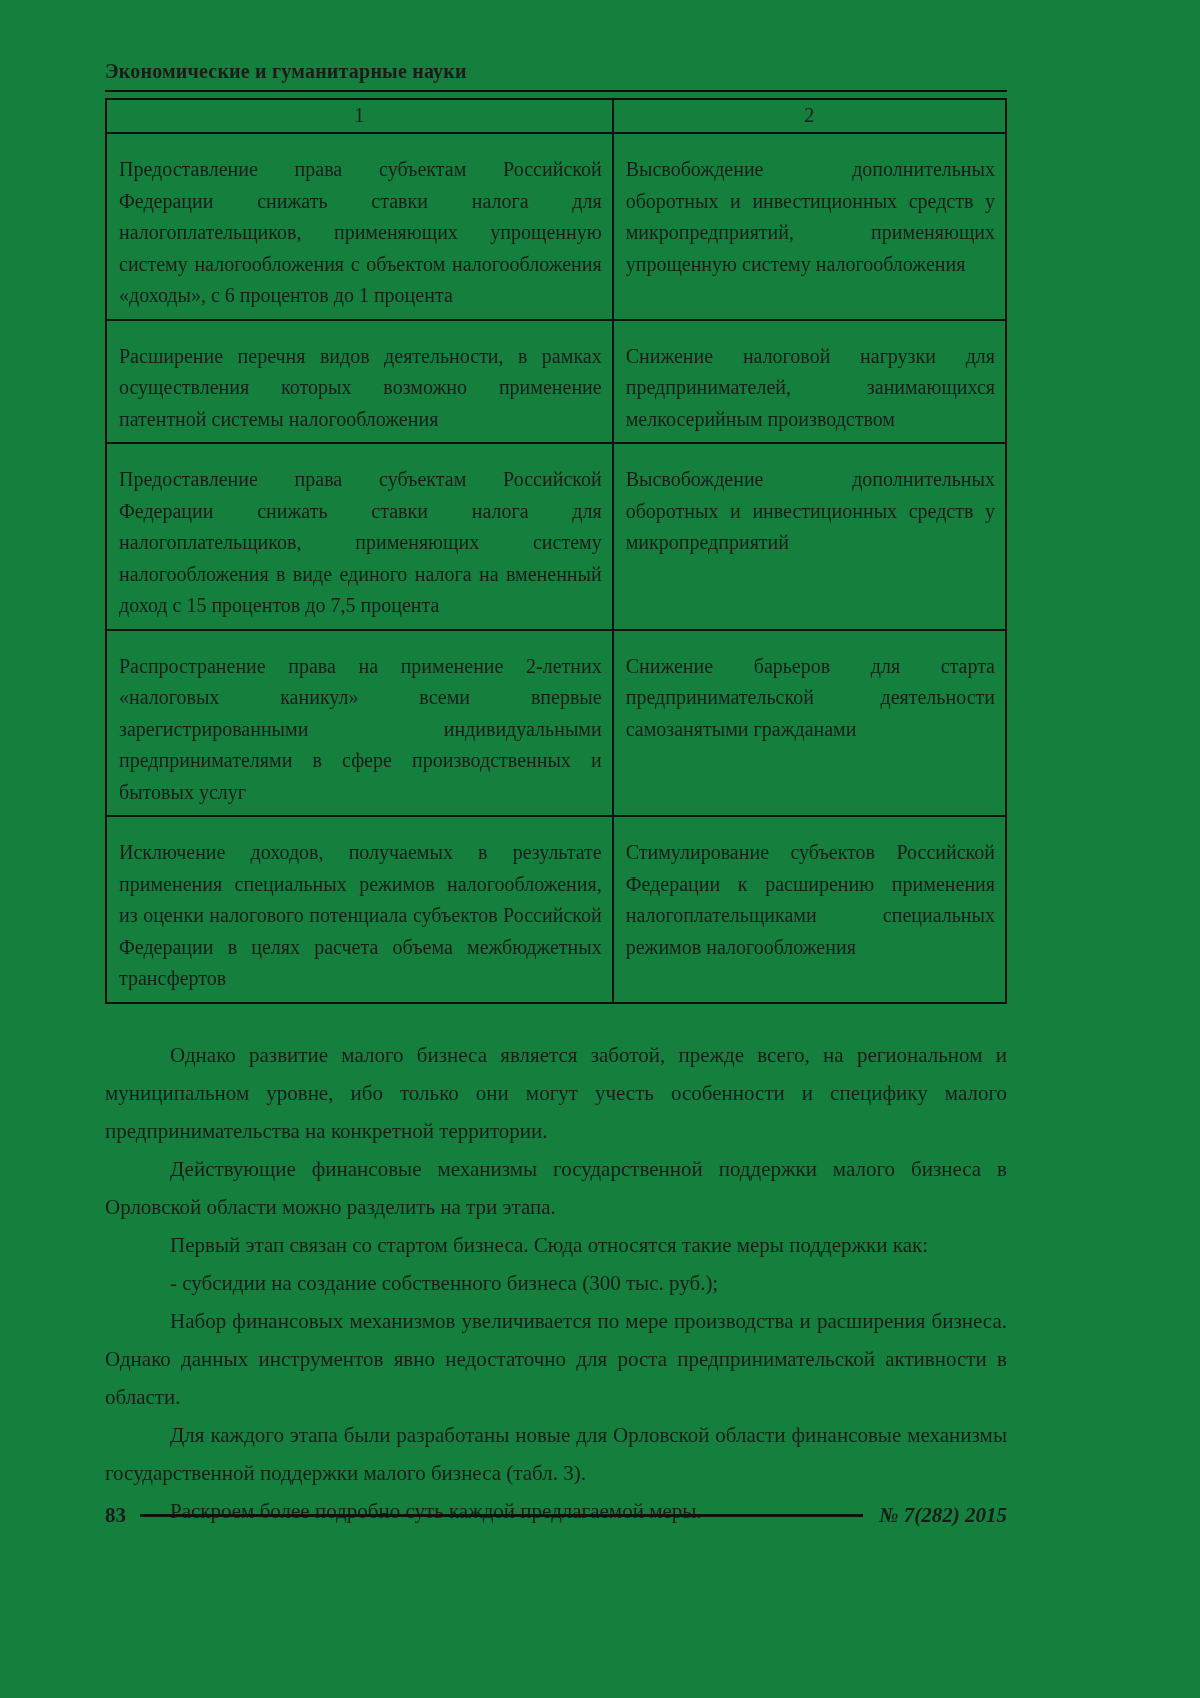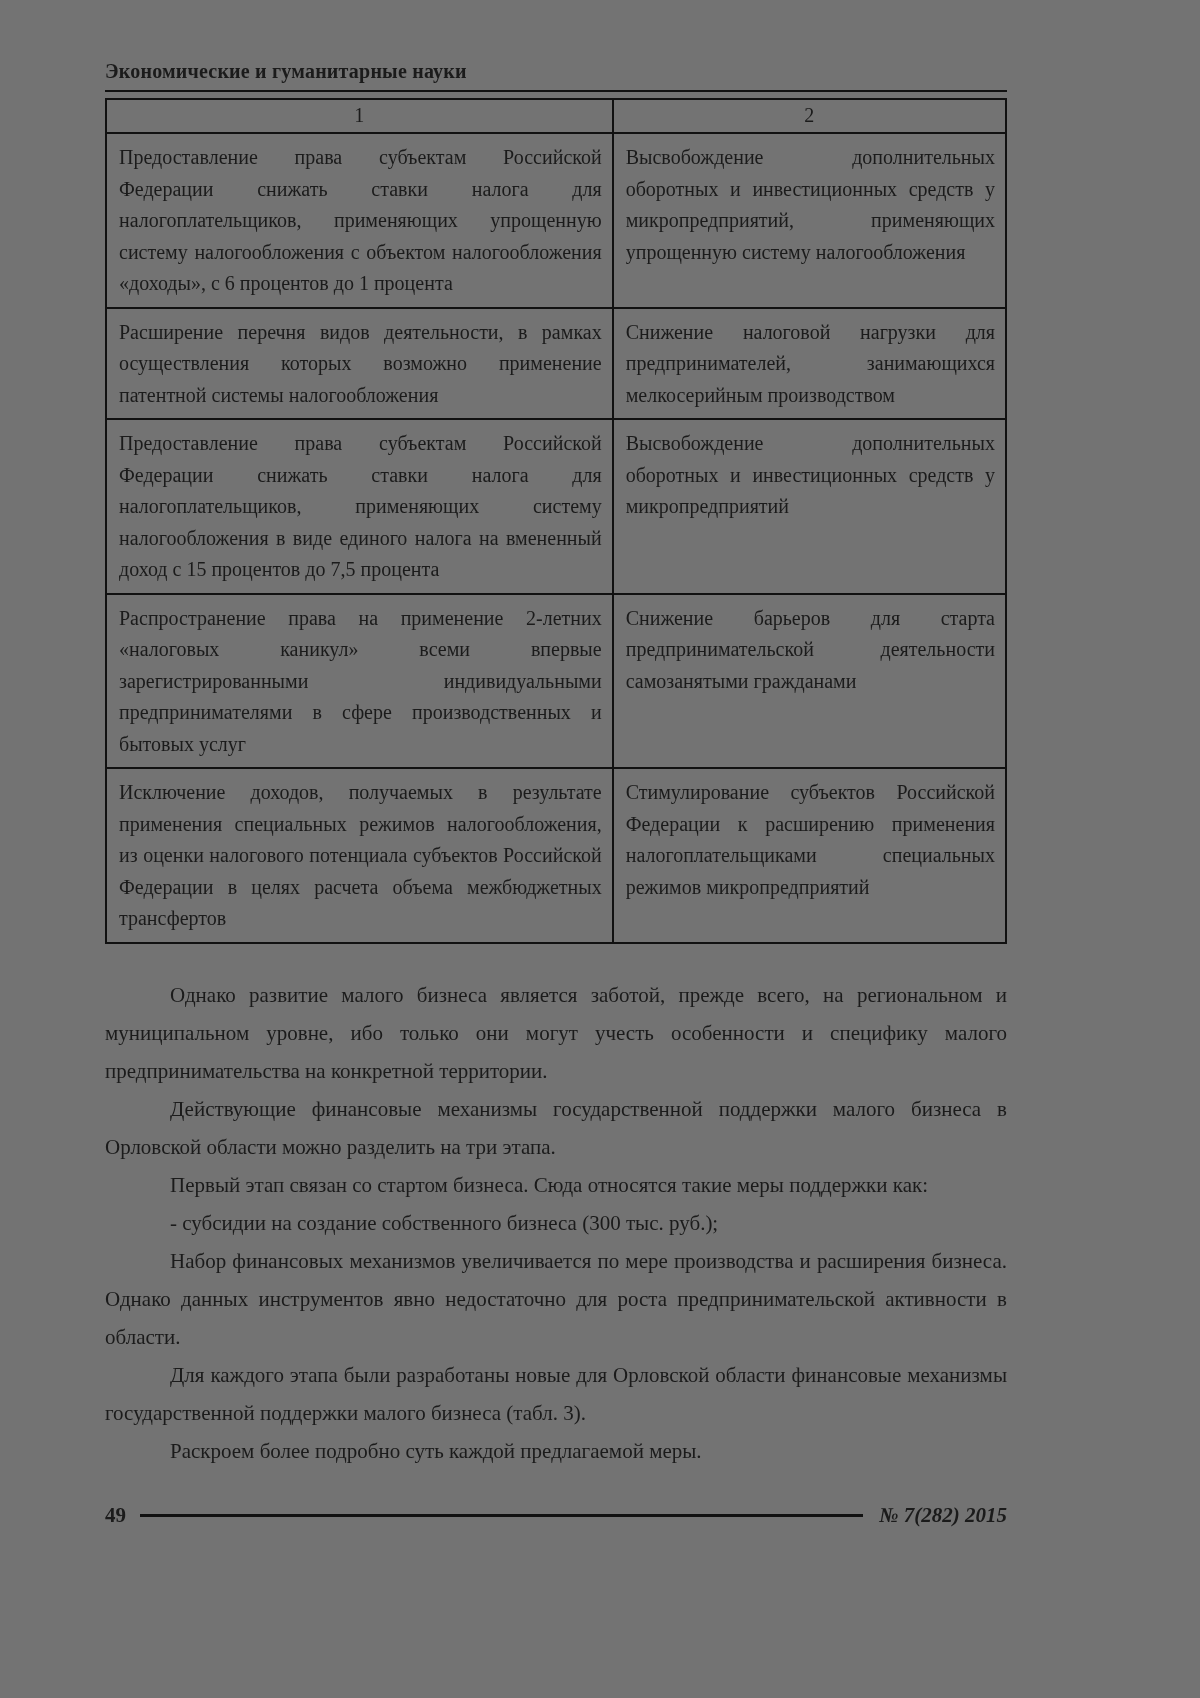--- a/index.html
+++ b/index.html
@@ -9,21 +9,21 @@
     height: 1698px;
     font-family: "Liberation Serif", serif;
     color: #1b1b1b;
     overflow: hidden;
   }
   .page {
     position: relative;
     width: 1200px;
     height: 1698px;
     padding: 60px 193px 0 105px;
-    background: #737373;
+    background: #15803d;
   }
 
   
   .running-head {
     font-weight: bold;
     font-size: 20px;
     letter-spacing: 0.2px;
     padding-bottom: 7px;
     border-bottom: 2px solid #111;
   }
@@ -47,21 +47,21 @@
     font-size: 20px;
     vertical-align: top;
   }
   table.measures th {
     font-weight: normal;
     text-align: center;
     padding: 2px 6px 3px;
     line-height: 1.35;
   }
   table.measures td {
-    padding: 8px 10px 7px 12px;
+    padding: 20px 10px 7px 12px;
     line-height: 1.575;
     text-align: justify;
     text-justify: inter-word;
   }
   col.c1 { width: 56.3%; }
   col.c2 { width: 43.7%; }
 
   
   .body-text { margin-top: 32px; }
   .body-text p {
@@ -131,34 +131,34 @@
       <tr>
         <td>Предоставление права субъектам Российской Федерации снижать ставки налога для налогоплательщиков, применяющих систему налогообложения в виде единого налога на вмененный доход с 15 процентов до 7,5 процента</td>
         <td>Высвобождение дополнительных оборотных и инвестиционных средств у микропредприятий</td>
       </tr>
       <tr>
         <td>Распространение права на применение 2-летних «налоговых каникул» всеми впервые зарегистрированными индивидуальными предпринимателями в сфере производственных и бытовых услуг</td>
         <td>Снижение барьеров для старта предпринимательской деятельности самозанятыми гражданами</td>
       </tr>
       <tr>
         <td>Исключение доходов, получаемых в результате применения специальных режимов налогообложения, из оценки налогового потенциала субъектов Российской Федерации в целях расчета объема межбюджетных трансфертов</td>
-        <td>Стимулирование субъектов Российской Федерации к расширению применения налогоплательщиками специальных режимов микропредприятий</td>
+        <td>Стимулирование субъектов Российской Федерации к расширению применения налогоплательщиками специальных режимов налогообложения</td>
       </tr>
     </tbody>
   </table>
 
   <main class="body-text">
     <p>Однако развитие малого бизнеса является заботой, прежде всего, на региональном и муниципальном уровне, ибо только они могут учесть особенности и специфику малого предпринимательства на конкретной территории.</p>
     <p>Действующие финансовые механизмы государственной поддержки малого бизнеса в Орловской области можно разделить на три этапа.</p>
     <p>Первый этап связан со стартом бизнеса. Сюда относятся такие меры поддержки как:</p>
     <p>- субсидии на создание собственного бизнеса (300 тыс. руб.);</p>
     <p>Набор финансовых механизмов увеличивается по мере производства и расширения бизнеса. Однако данных инструментов явно недостаточно для роста предпринимательской активности в области.</p>
     <p>Для каждого этапа были разработаны новые для Орловской области финансовые механизмы государственной поддержки малого бизнеса (табл. 3).</p>
     <p>Раскроем более подробно суть каждой предлагаемой меры.</p>
   </main>
 
   <footer class="footer">
-    <span class="page-number">49</span>
+    <span class="page-number">83</span>
     <span class="footer-rule"></span>
     <span class="issue-number">№ 7(282) 2015</span>
   </footer>
 
 </div>
 
 </body></html>

